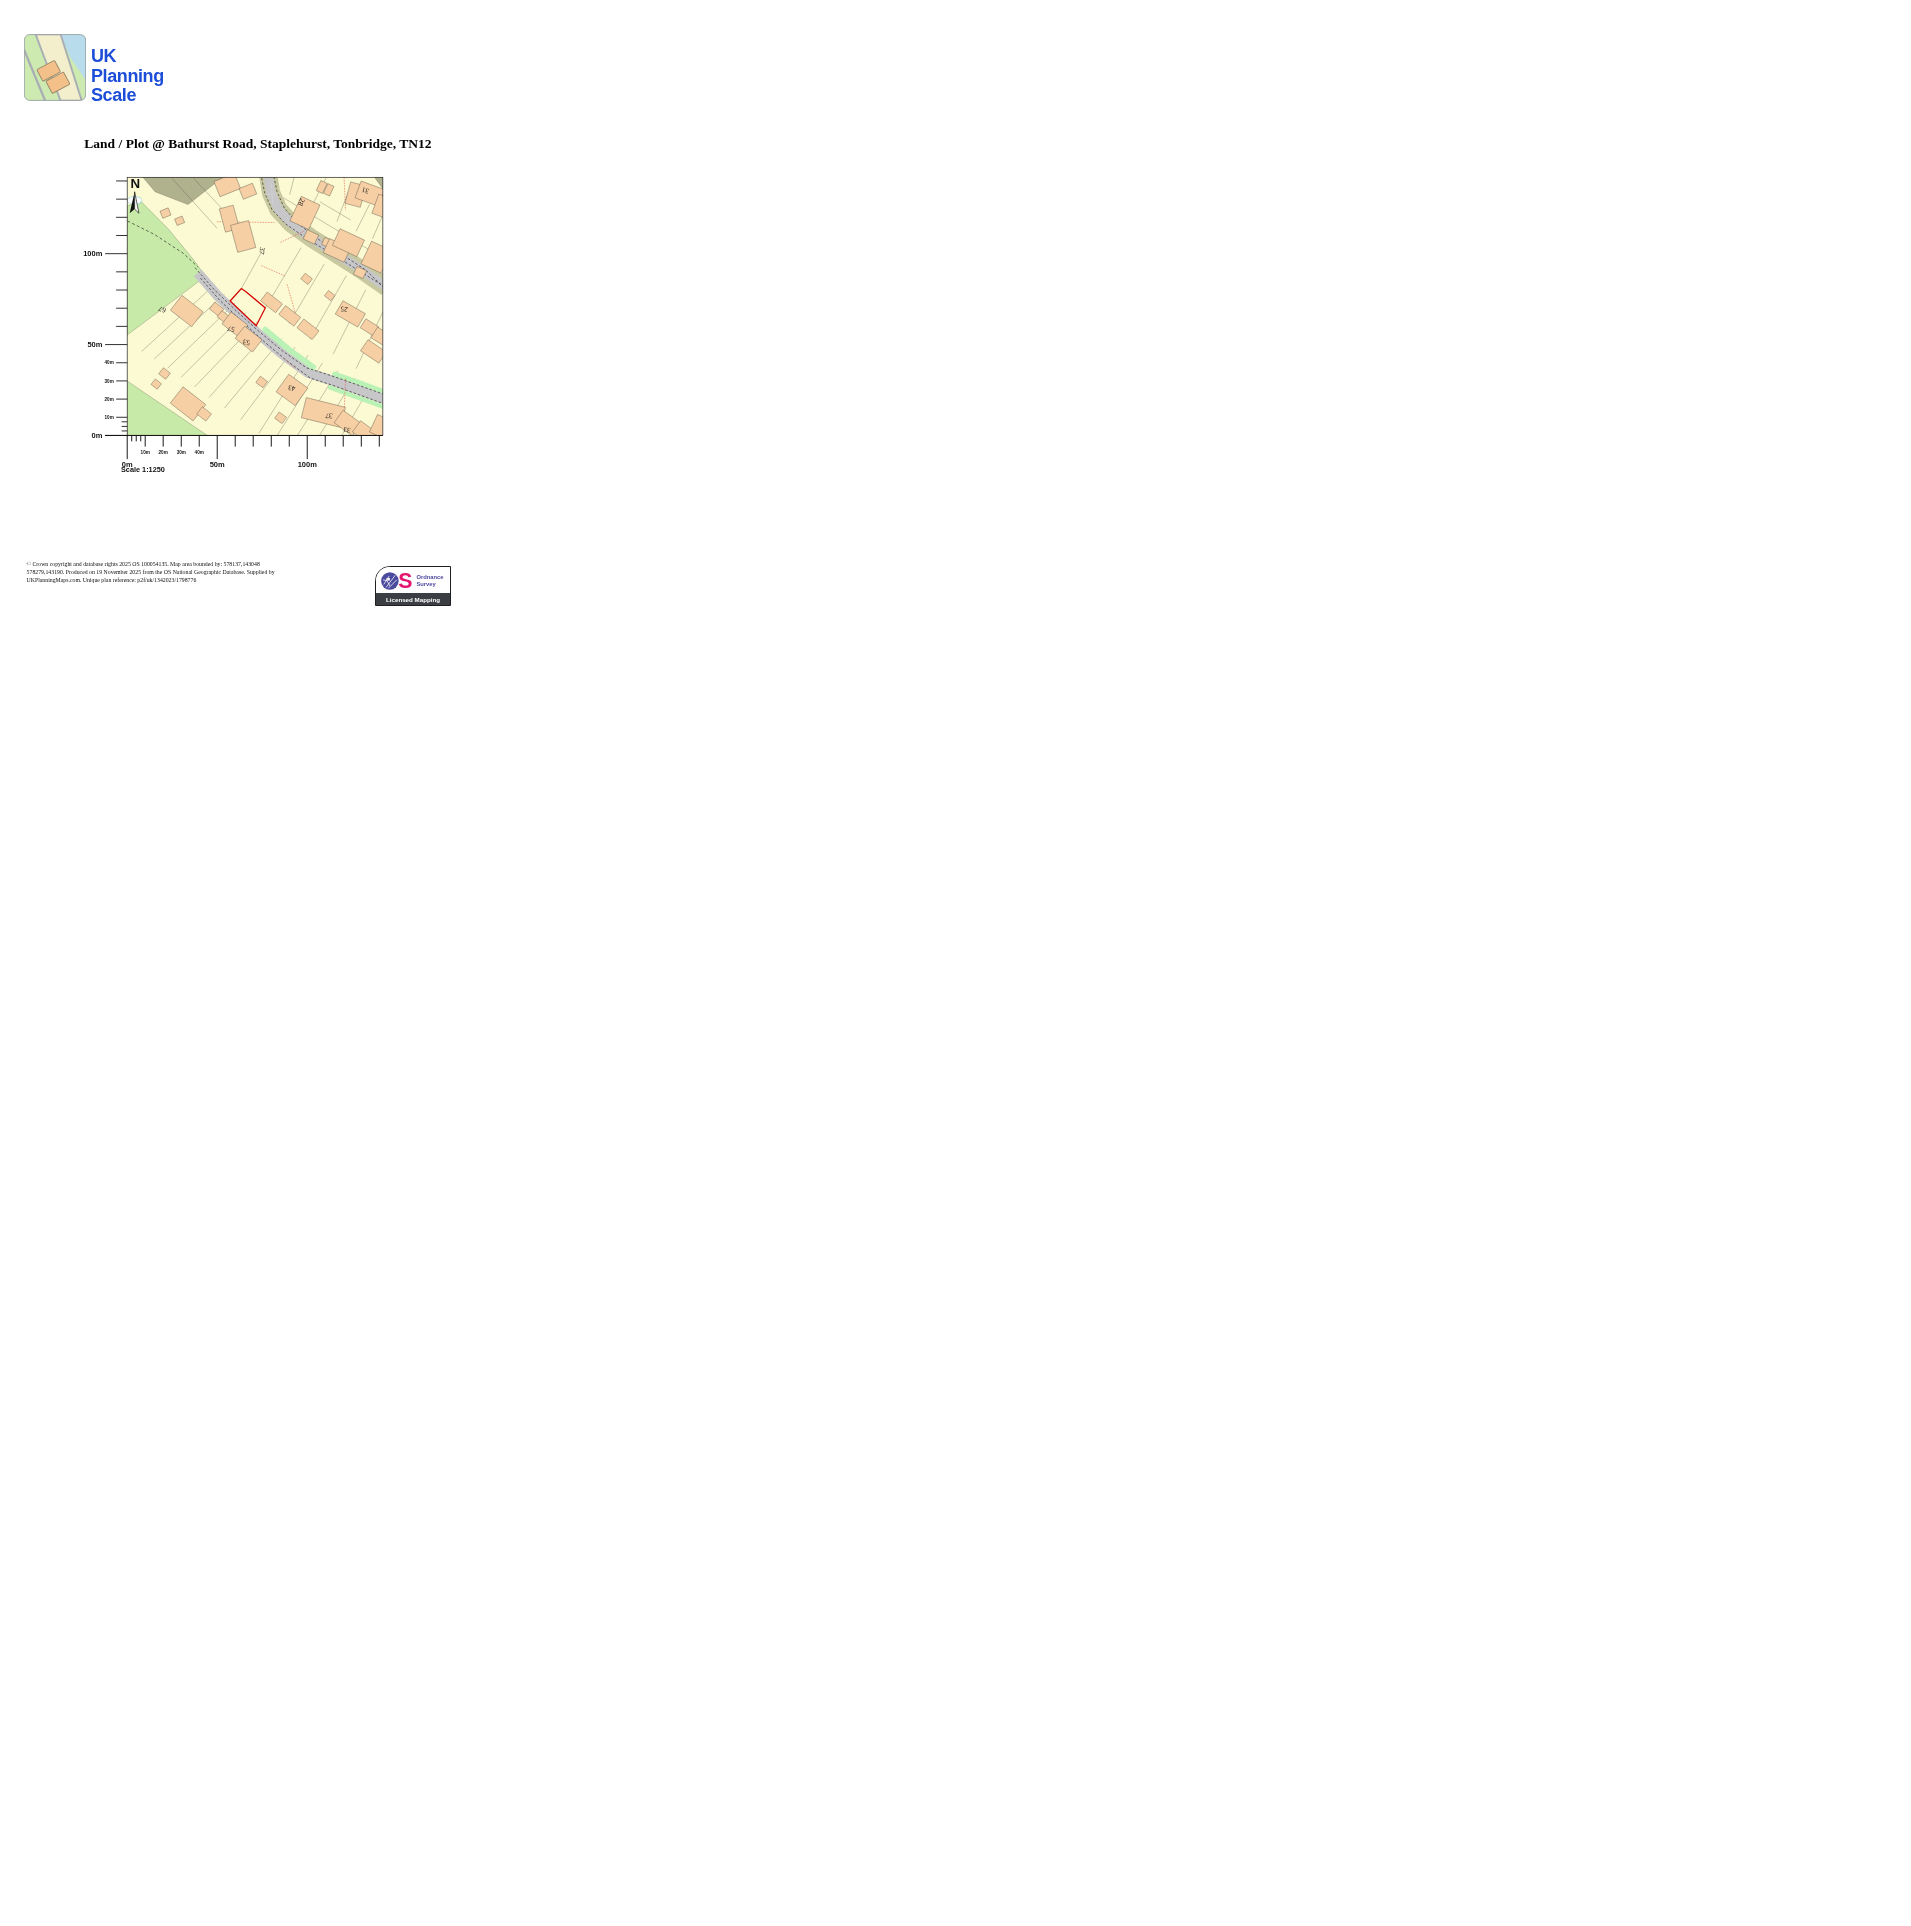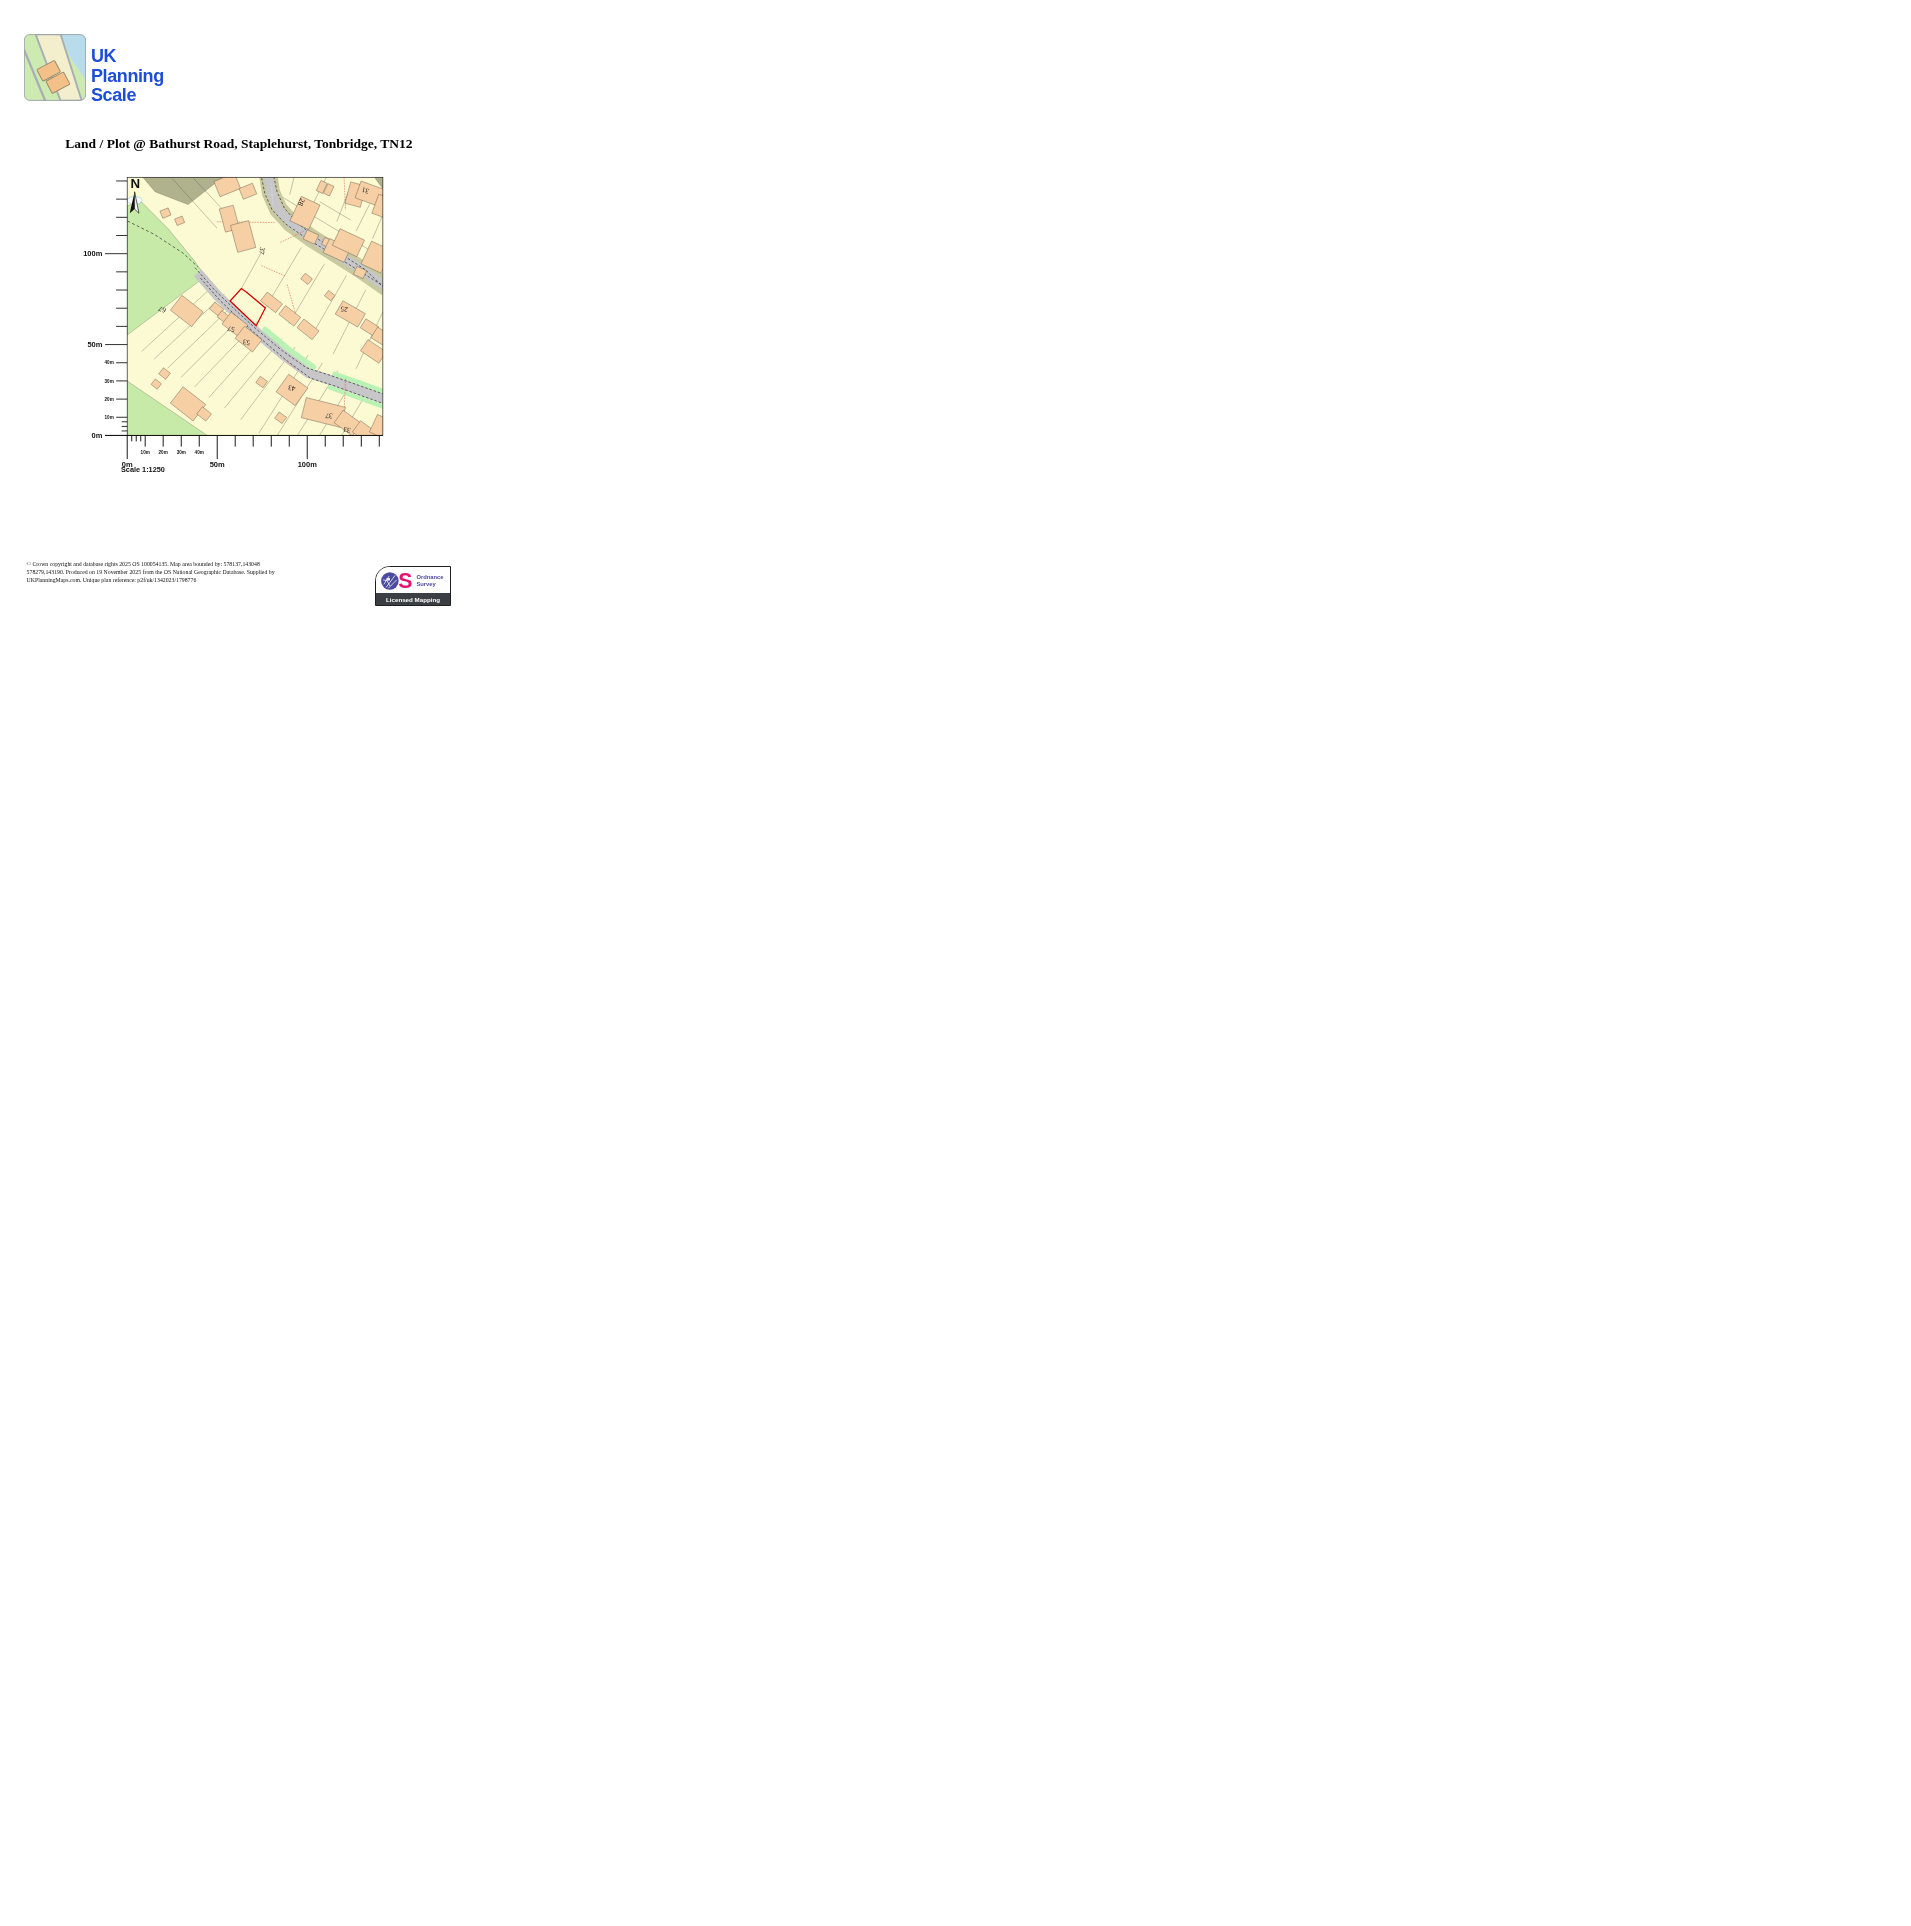--- a/index.html
+++ b/index.html
@@ -4,21 +4,21 @@
 <style>
   html,body{margin:0;padding:0;background:#fff;}
   body{width:478px;height:676px;position:relative;font-family:"Liberation Sans",sans-serif;overflow:hidden;}
   .abs{position:absolute;}
 
   
   .logo-text{position:absolute;left:91px;top:33px;color:#1d4ed8;font-weight:bold;
              font-family:"Liberation Sans",sans-serif;font-size:18px;line-height:19.6px;letter-spacing:-0.4px;margin-top:14px;}
   
   .title{position:absolute;left:0;top:136px;width:478px;text-align:center;
-         font-family:"Liberation Serif",serif;font-weight:bold;font-size:13.5px;color:#000;}
+         font-family:"Liberation Serif",serif;font-weight:bold;font-size:13.5px;color:#000;padding-left:19px;}
   
   .scale-label{position:absolute;left:85px;top:465px;font-weight:bold;font-size:7.3px;color:#111;margin-left:36px;}
   
   .copyright{position:absolute;left:26.6px;top:560px;width:331px;
              font-family:"Liberation Serif",serif;font-size:5.8px;line-height:1.42;color:#111;}
   
   .badge{position:absolute;left:375px;top:566px;width:76px;height:40px;background:#fff;
          border:1px solid #1f1f1f;border-radius:14.6px 0 0 0;box-sizing:border-box;overflow:hidden;}
   .badge-white{position:absolute;left:0;top:0;right:0;height:27px;background:#fff;display:flex;align-items:center;}
   .badge-bar{position:absolute;left:0;bottom:0;right:0;height:12px;background:#3b3e43;color:#fff;

